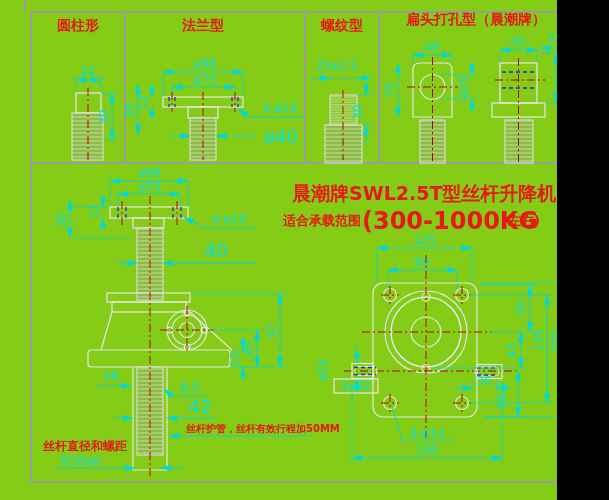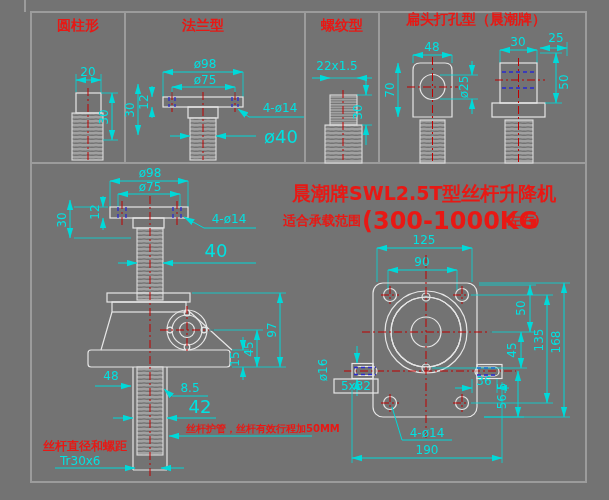--- a/index.html
+++ b/index.html
@@ -1,16 +1,16 @@
 <!DOCTYPE html>
 <html><head>
 <meta charset="utf-8">
 <style>
   html,body{margin:0;padding:0;background:#000;}
-  #stage{position:relative;width:609px;height:500px;background:#737373;overflow:hidden;}
+  #stage{position:relative;width:557px;height:500px;background:#84cc16;overflow:hidden;}
   svg{display:block;}
   text{font-family:"DejaVu Sans",sans-serif;}
   .geo{stroke:#e6e6e6;fill:none;stroke-width:1.2;}
   .thr{stroke:#dcdcdc;fill:url(#pThr);stroke-width:1.1;}
   .thrf{stroke:#dcdcdc;fill:url(#pThrF);stroke-width:1.1;}
   .dim{stroke:#00d9d9;fill:none;stroke-width:1;}
   .ext{stroke:#00d9d9;fill:none;stroke-width:0.8;}
   .tdim{fill:#00e2e2;font-size:12px;}
   .tbig{fill:#00e2e2;font-size:18px;}
   .cl{stroke:#c00000;fill:none;stroke-width:1;stroke-dasharray:8 3 2 3;}

